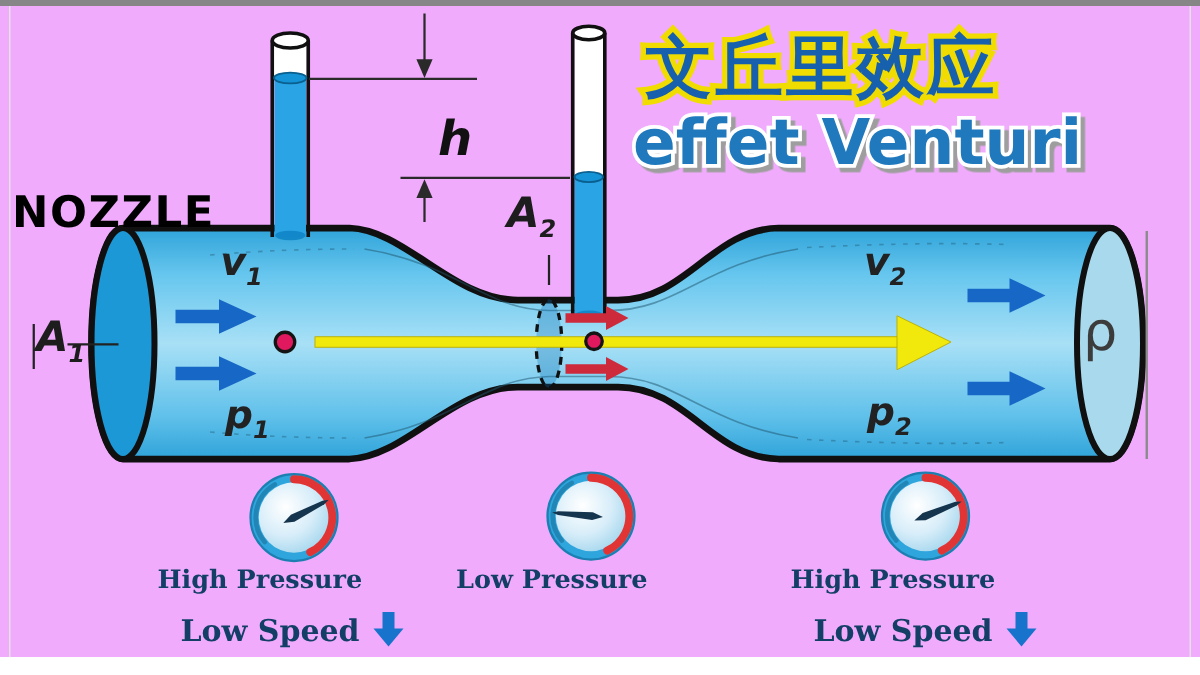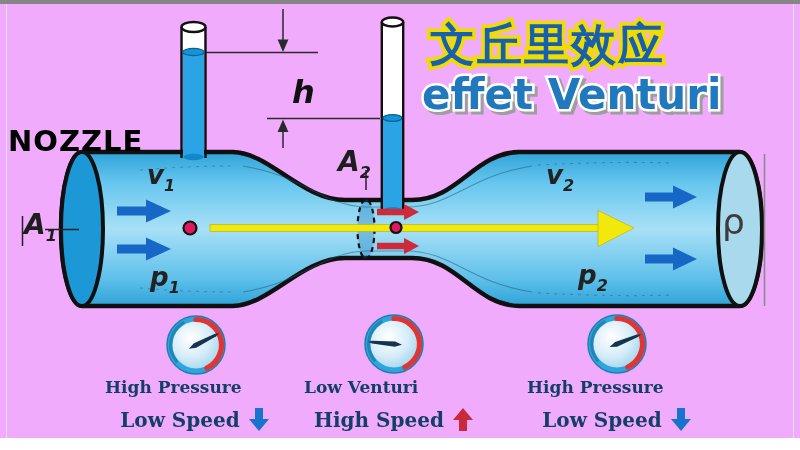--- a/index.html
+++ b/index.html
@@ -127,24 +127,24 @@
 
   <svg id="titles-svg" class="abs" width="382" height="112" viewBox="0 0 382 112">
     <text class="t-cn" x="12" y="52">文丘里效应</text>
     <text class="t-fr" x="4" y="101">effet Venturi</text>
   </svg>
 
   <div id="nozzle" class="abs">NOZZLE</div>
   <div id="h-label" class="abs">h</div>
 
   <div class="abs lbl lbl-A" style="left:24px;top:211px"><span>A</span><sub>1</sub></div>
-  <div class="abs lbl lbl-A" style="left:338px;top:148px"><span>A</span><sub>2</sub></div>
+  <div class="abs lbl lbl-A" style="left:338px;top:128px"><span>A</span><sub>2</sub></div>
   <div class="abs lbl" style="left:147px;top:162px"><span>v</span><sub>1</sub></div>
   <div class="abs lbl" style="left:150px;top:264px"><span>p</span><sub>1</sub></div>
-  <div class="abs lbl" style="left:546px;top:162px"><span>v</span><sub>2</sub></div>
+  <div class="abs lbl" style="left:576px;top:162px"><span>v</span><sub>2</sub></div>
   <div class="abs lbl" style="left:578px;top:262px"><span>p</span><sub>2</sub></div>
   <div id="rho-label" class="abs">ρ</div>
 
   <svg class="abs" style="left:164px;top:313px" width="64" height="64" viewBox="-32 -32 64 64">
     <circle class="gring" r="29"></circle>
     <circle r="23.5" fill="url(#gface)"></circle>
     <path class="darc" d="M -19.5 16.4 A 25.5 25.5 0 0 1 -12.8 -22.1"></path>
     <path class="rarc" d="M 0 -25.5 A 25.5 25.5 0 0 1 10.8 23.1"></path>
     <g transform="rotate(-27)">
       <polygon points="-8,0 -1,-2.6 22,-1.3 26,0 22,1.3 -1,2.6" fill="#15344e"></polygon>
@@ -163,33 +163,27 @@
     <circle class="gring" r="29"></circle>
     <circle r="23.5" fill="url(#gface)"></circle>
     <path class="darc" d="M -19.5 16.4 A 25.5 25.5 0 0 1 -12.8 -22.1"></path>
     <path class="rarc" d="M 0 -25.5 A 25.5 25.5 0 0 1 10.8 23.1"></path>
     <g transform="rotate(-22)">
       <polygon points="-8,0 -1,-2.6 22,-1.3 26,0 22,1.3 -1,2.6" fill="#15344e"></polygon>
     </g>
   </svg>
 
   <div class="abs plabel" style="left:105px;top:379px;width:180px">High Pressure</div>
-  <div class="abs plabel" style="left:304px;top:379px;width:180px">Low Venturi</div>
+  <div class="abs plabel" style="left:304px;top:379px;width:180px">Low Pressure</div>
   <div class="abs plabel" style="left:527px;top:379px;width:180px">High Pressure</div>
 
   <div class="abs srow" style="left:105px;top:407px;width:180px">
     <span class="slabel">Low Speed</span>
     <svg width="22" height="25" viewBox="0 0 22 25">
       <polygon points="7,1 15,1 15,12 21,12 11,24 1,12 7,12" fill="#1873cc"></polygon>
-    </svg>
-  </div>
-  <div class="abs srow" style="left:304px;top:407px;width:180px">
-    <span class="slabel">High Speed</span>
-    <svg width="22" height="25" viewBox="0 0 22 25">
-      <polygon points="7,24 15,24 15,13 21,13 11,1 1,13 7,13" fill="#c8293b"></polygon>
     </svg>
   </div>
   <div class="abs srow" style="left:527px;top:407px;width:180px">
     <span class="slabel">Low Speed</span>
     <svg width="22" height="25" viewBox="0 0 22 25">
       <polygon points="7,1 15,1 15,12 21,12 11,24 1,12 7,12" fill="#1873cc"></polygon>
     </svg>
   </div>
 
   <div id="top-bar" class="abs"></div>

